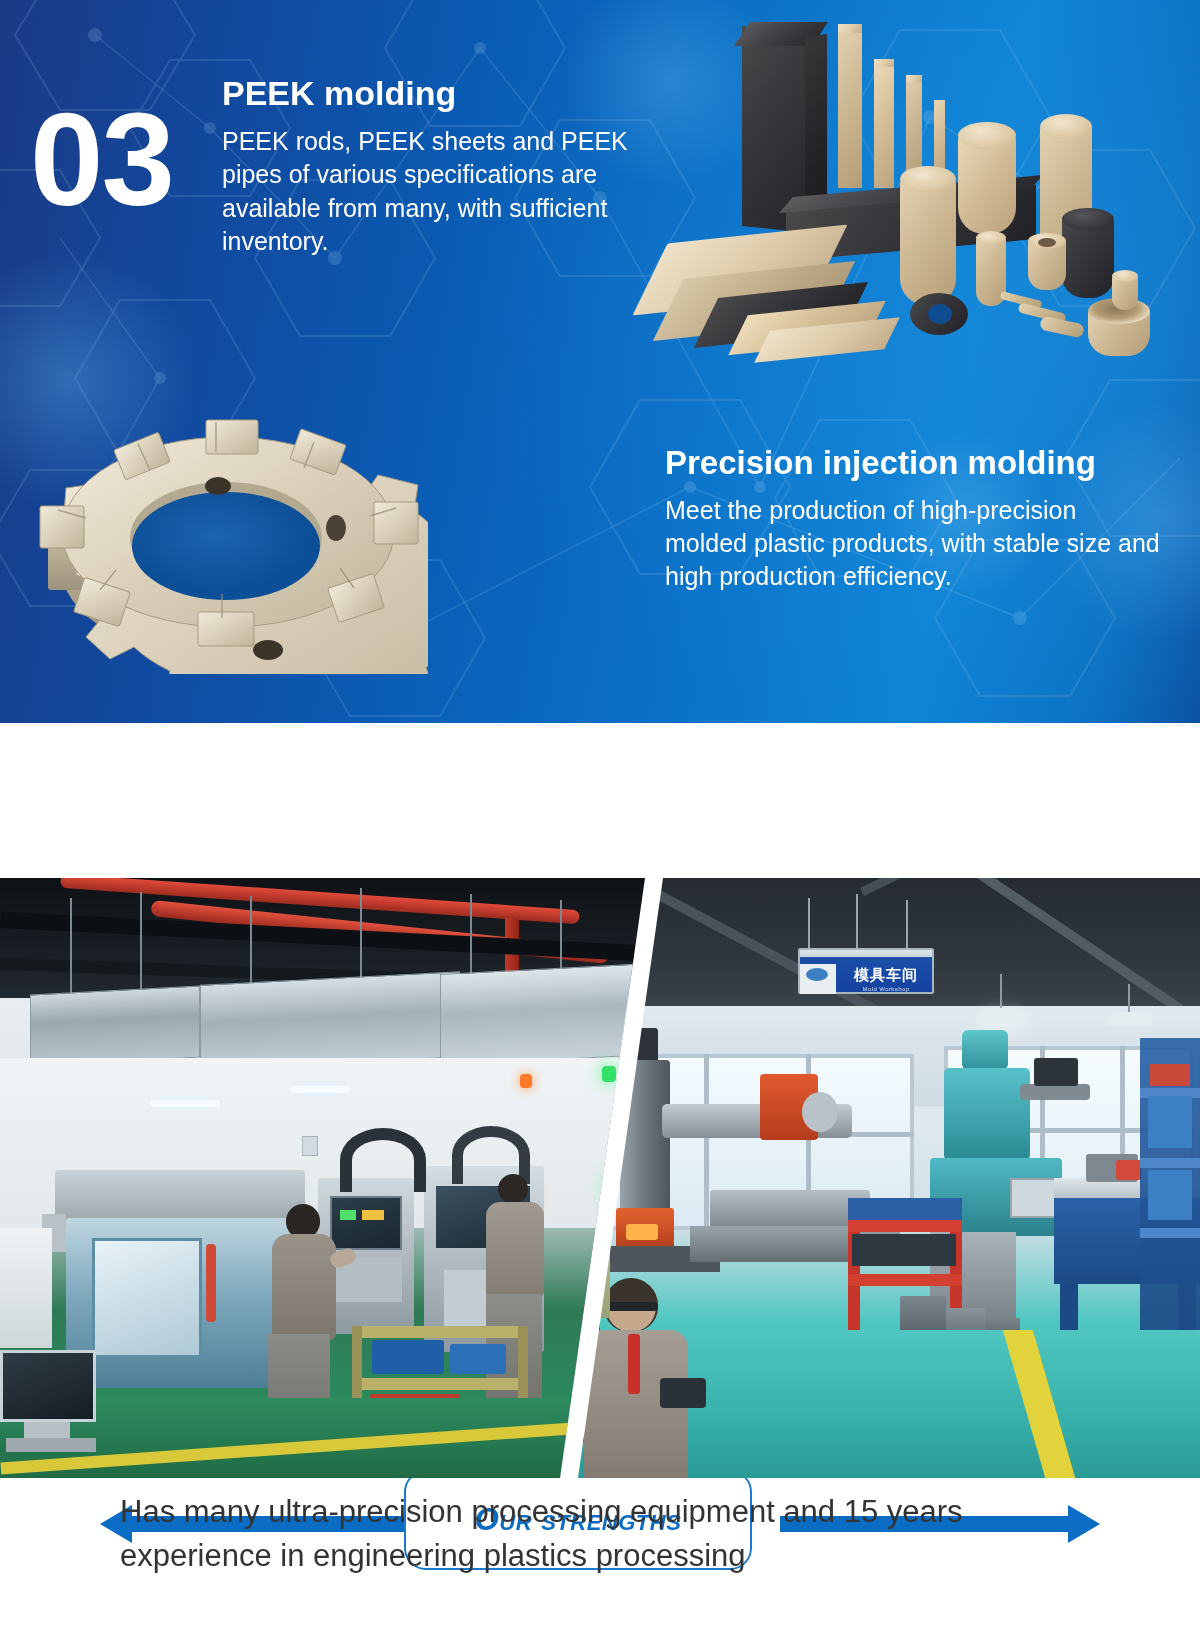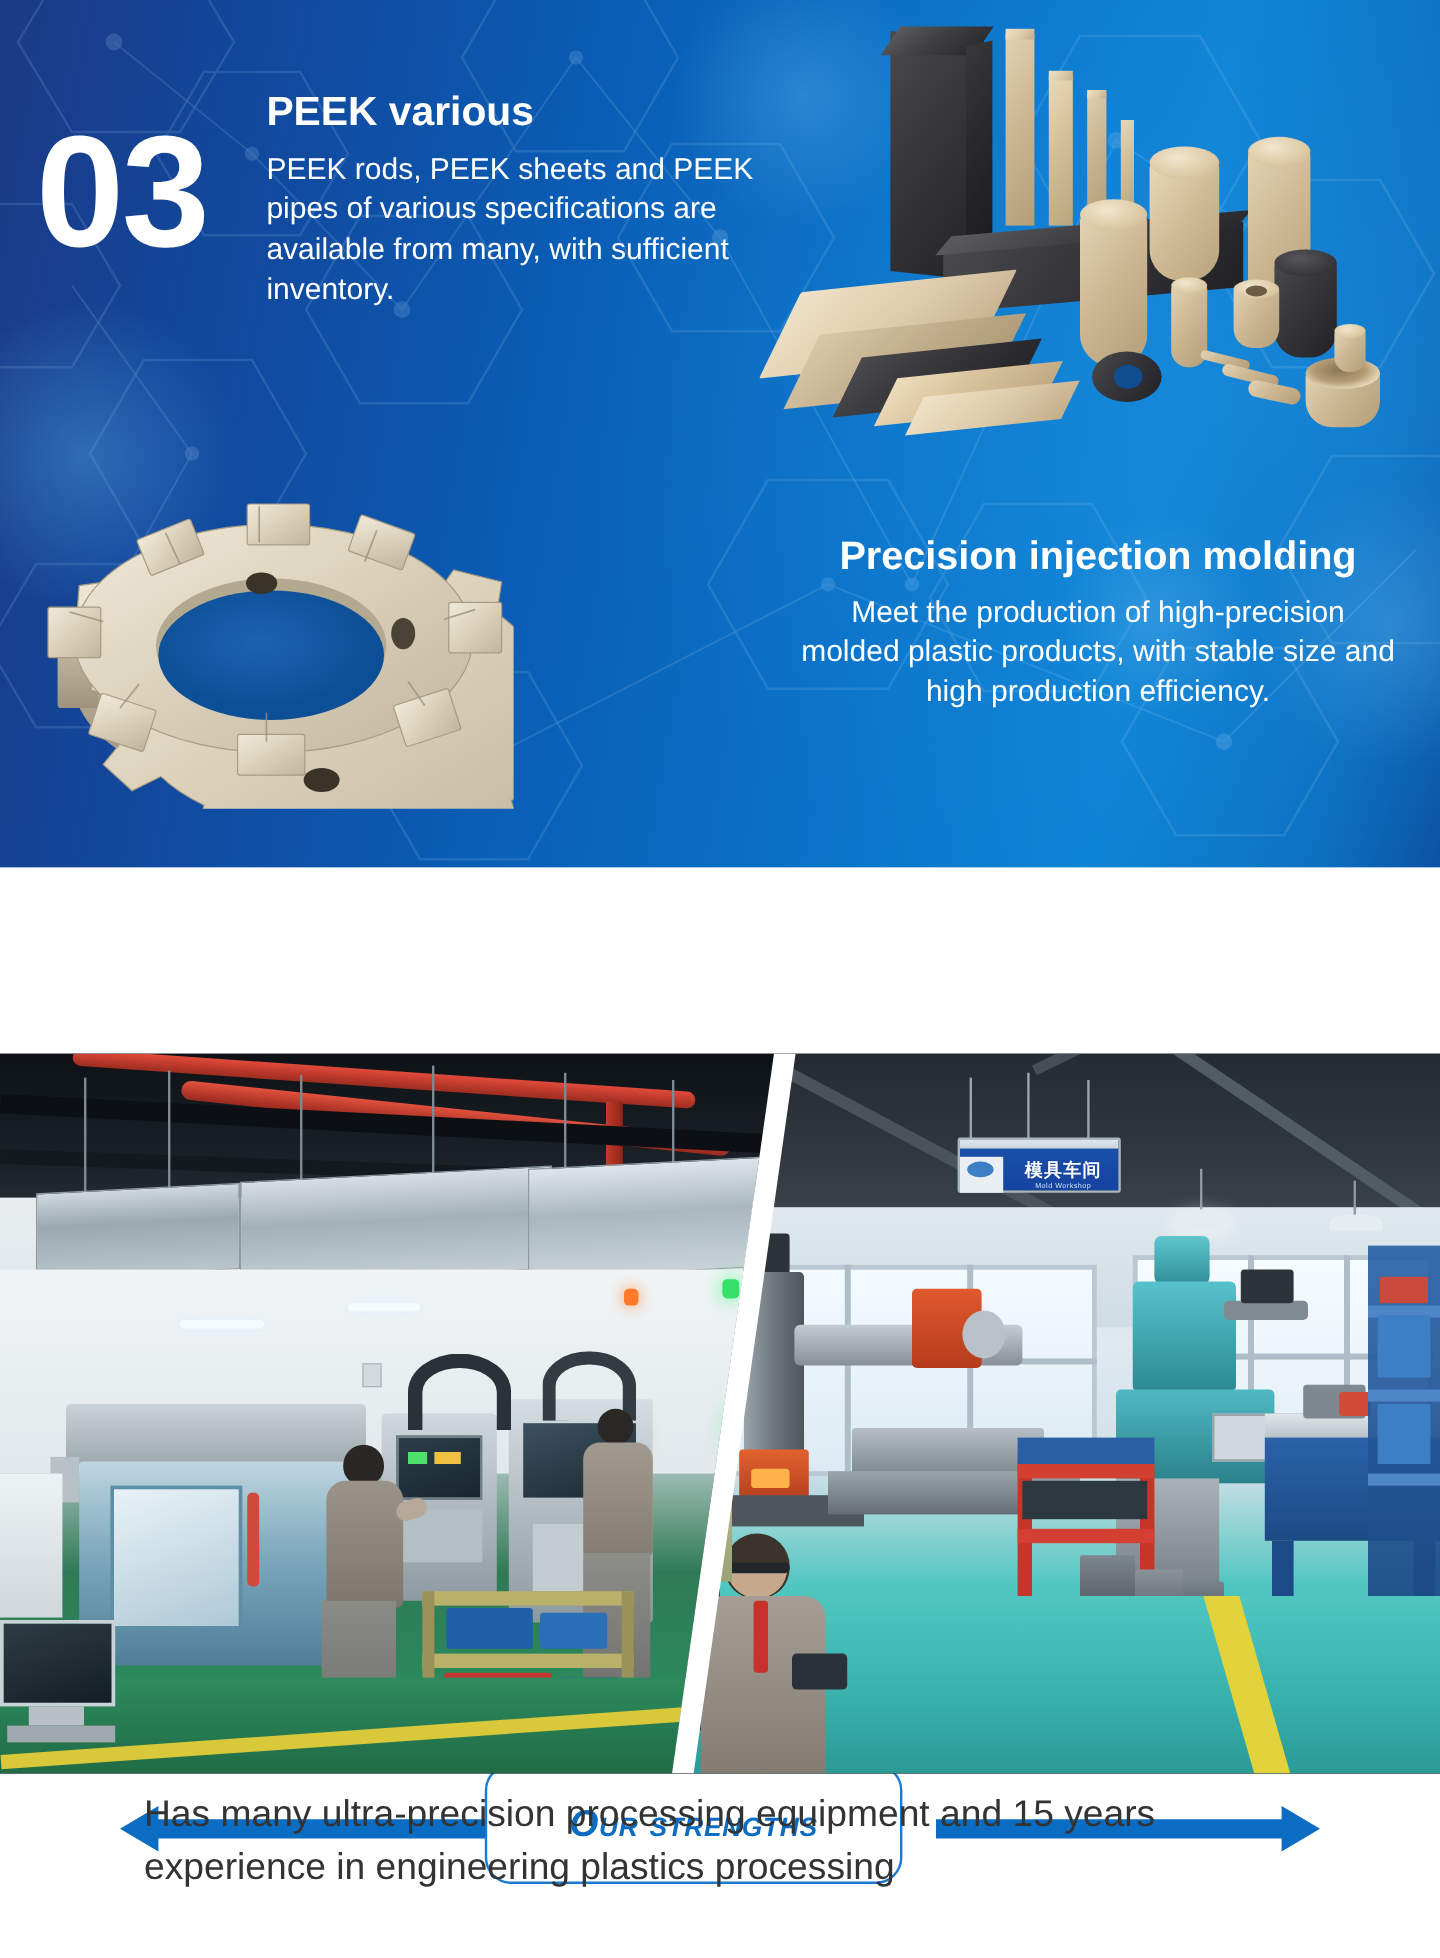--- a/index.html
+++ b/index.html
@@ -65,21 +65,21 @@
     font-weight: bold;
     color: #ffffff;
     letter-spacing: -2px;
     line-height: 1;
   }
   .block-03 .bignum { left: 0px; top: 20px; }
   .block-04 .bignum { left: 0px; top: 14px; }
 
   .textcol { position: absolute; }
   .block-03 .textcol { left: 192px; top: 0px; width: 430px; }
-  .block-04 .textcol { left: 210px; top: 14px; width: 500px; text-align: center; }
+  .block-04 .textcol { left: 210px; top: 14px; width: 500px; }
 
   .heading {
     font-size: 34px;
     font-weight: bold;
     color: #ffffff;
     line-height: 1.15;
     margin-bottom: 12px;
     white-space: nowrap;
   }
   .block-04 .heading { font-size: 33px; }
@@ -305,21 +305,21 @@
       <div class="pc tan-lt" style="left:40px; top:226px; width:180px; height:72px; transform:skew(-26deg,-6deg); border-radius:2px;"></div>
       <div class="pc tan" style="left:58px; top:262px; width:172px; height:62px; transform:skew(-26deg,-6deg); filter:brightness(0.95);"></div>
       <div class="pc blk" style="left:96px; top:282px; width:150px; height:50px; transform:skew(-26deg,-6deg);"></div>
       <div class="pc tan" style="left:128px; top:300px; width:138px; height:40px; transform:skew(-26deg,-6deg); filter:brightness(1.05);"></div>
       <div class="pc tan-lt" style="left:152px; top:316px; width:130px; height:32px; transform:skew(-26deg,-6deg);"></div>
     </div>
 
     <div class="block-03">
       <div class="bignum">03</div>
       <div class="textcol">
-        <div class="heading">PEEK various</div>
+        <div class="heading">PEEK molding</div>
         <div class="bodytext">PEEK rods, PEEK sheets and PEEK pipes of various specifications are available from many, with sufficient inventory.</div>
       </div>
     </div>
 
     <div class="gear-wrap">
       <svg viewBox="0 0 400 282" width="400" height="282">
         <defs>
           <linearGradient id="gTop" x1="0" y1="0" x2="1" y2="1">
             <stop offset="0%" stop-color="#f0ead9"></stop>
             <stop offset="45%" stop-color="#ddd3bd"></stop>

